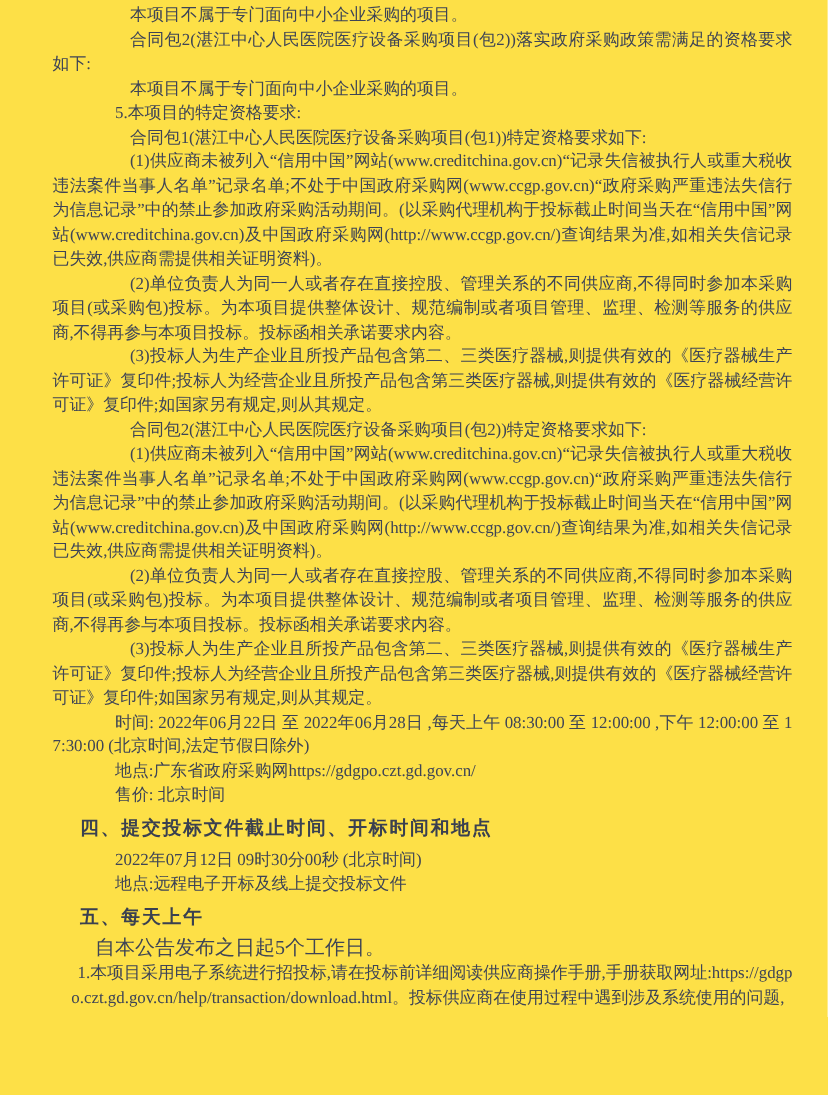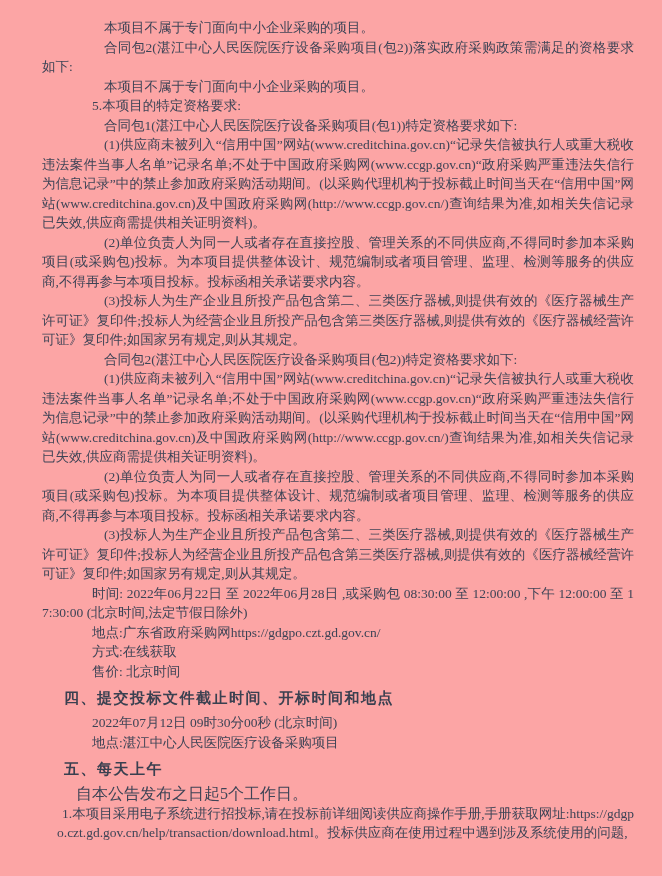--- a/index.html
+++ b/index.html
@@ -11,22 +11,22 @@
     width: 662px;
     height: 876px;
     overflow: hidden;
     font-family: "Liberation Serif", "DejaVu Serif", serif;
     color: #3e4456;
   }
   .page {
     box-sizing: border-box;
     width: 662px;
     height: 876px;
-    padding: 18px 28px 0 42px;
-    background: #fca5a5;
+    padding: 2px 28px 0 42px;
+    background: #fde047;
   }
   .para {
     margin: 0;
     font-size: 13.5px;
     line-height: 19.5px;
     text-align: justify;
     text-indent: 62px;
     word-break: break-all;
   }
   .para-sub {
@@ -84,27 +84,26 @@
   <p class="para">合同包1(湛江中心人民医院医疗设备采购项目(包1))特定资格要求如下:</p>
   <p class="para">(1)供应商未被列入“信用中国”网站(www.creditchina.gov.cn)“记录失信被执行人或重大税收违法案件当事人名单”记录名单;不处于中国政府采购网(www.ccgp.gov.cn)“政府采购严重违法失信行为信息记录”中的禁止参加政府采购活动期间。(以采购代理机构于投标截止时间当天在“信用中国”网站(www.creditchina.gov.cn)及中国政府采购网(http://www.ccgp.gov.cn/)查询结果为准,如相关失信记录已失效,供应商需提供相关证明资料)。</p>
   <p class="para">(2)单位负责人为同一人或者存在直接控股、管理关系的不同供应商,不得同时参加本采购项目(或采购包)投标。为本项目提供整体设计、规范编制或者项目管理、监理、检测等服务的供应商,不得再参与本项目投标。投标函相关承诺要求内容。</p>
   <p class="para">(3)投标人为生产企业且所投产品包含第二、三类医疗器械,则提供有效的《医疗器械生产许可证》复印件;投标人为经营企业且所投产品包含第三类医疗器械,则提供有效的《医疗器械经营许可证》复印件;如国家另有规定,则从其规定。</p>
 
   <p class="para">合同包2(湛江中心人民医院医疗设备采购项目(包2))特定资格要求如下:</p>
   <p class="para">(1)供应商未被列入“信用中国”网站(www.creditchina.gov.cn)“记录失信被执行人或重大税收违法案件当事人名单”记录名单;不处于中国政府采购网(www.ccgp.gov.cn)“政府采购严重违法失信行为信息记录”中的禁止参加政府采购活动期间。(以采购代理机构于投标截止时间当天在“信用中国”网站(www.creditchina.gov.cn)及中国政府采购网(http://www.ccgp.gov.cn/)查询结果为准,如相关失信记录已失效,供应商需提供相关证明资料)。</p>
   <p class="para">(2)单位负责人为同一人或者存在直接控股、管理关系的不同供应商,不得同时参加本采购项目(或采购包)投标。为本项目提供整体设计、规范编制或者项目管理、监理、检测等服务的供应商,不得再参与本项目投标。投标函相关承诺要求内容。</p>
   <p class="para">(3)投标人为生产企业且所投产品包含第二、三类医疗器械,则提供有效的《医疗器械生产许可证》复印件;投标人为经营企业且所投产品包含第三类医疗器械,则提供有效的《医疗器械经营许可证》复印件;如国家另有规定,则从其规定。</p>
 
-  <p class="sec-line">时间: 2022年06月22日 至 2022年06月28日 ,或采购包 08:30:00 至 12:00:00 ,下午 12:00:00 至 17:30:00 (北京时间,法定节假日除外)</p>
+  <p class="sec-line">时间: 2022年06月22日 至 2022年06月28日 ,每天上午 08:30:00 至 12:00:00 ,下午 12:00:00 至 17:30:00 (北京时间,法定节假日除外)</p>
   <p class="sec-line">地点:广东省政府采购网https://gdgpo.czt.gd.gov.cn/</p>
-  <p class="sec-line">方式:在线获取</p>
   <p class="sec-line">售价: 北京时间</p>
 
   <h3 class="sec-heading">四、提交投标文件截止时间、开标时间和地点</h3>
   <p class="sec-line">2022年07月12日 09时30分00秒 (北京时间)</p>
-  <p class="sec-line">地点:湛江中心人民医院医疗设备采购项目</p>
+  <p class="sec-line">地点:远程电子开标及线上提交投标文件</p>
 
   <h3 class="sec-heading">五、每天上午</h3>
   <p class="sec-line-34">自本公告发布之日起5个工作日。</p>
 
   <p class="sec6-para">1.本项目采用电子系统进行招投标,请在投标前详细阅读供应商操作手册,手册获取网址:https://gdgpo.czt.gd.gov.cn/help/transaction/download.html。投标供应商在使用过程中遇到涉及系统使用的问题,</p>
 
 </div>
 
 </body></html>

